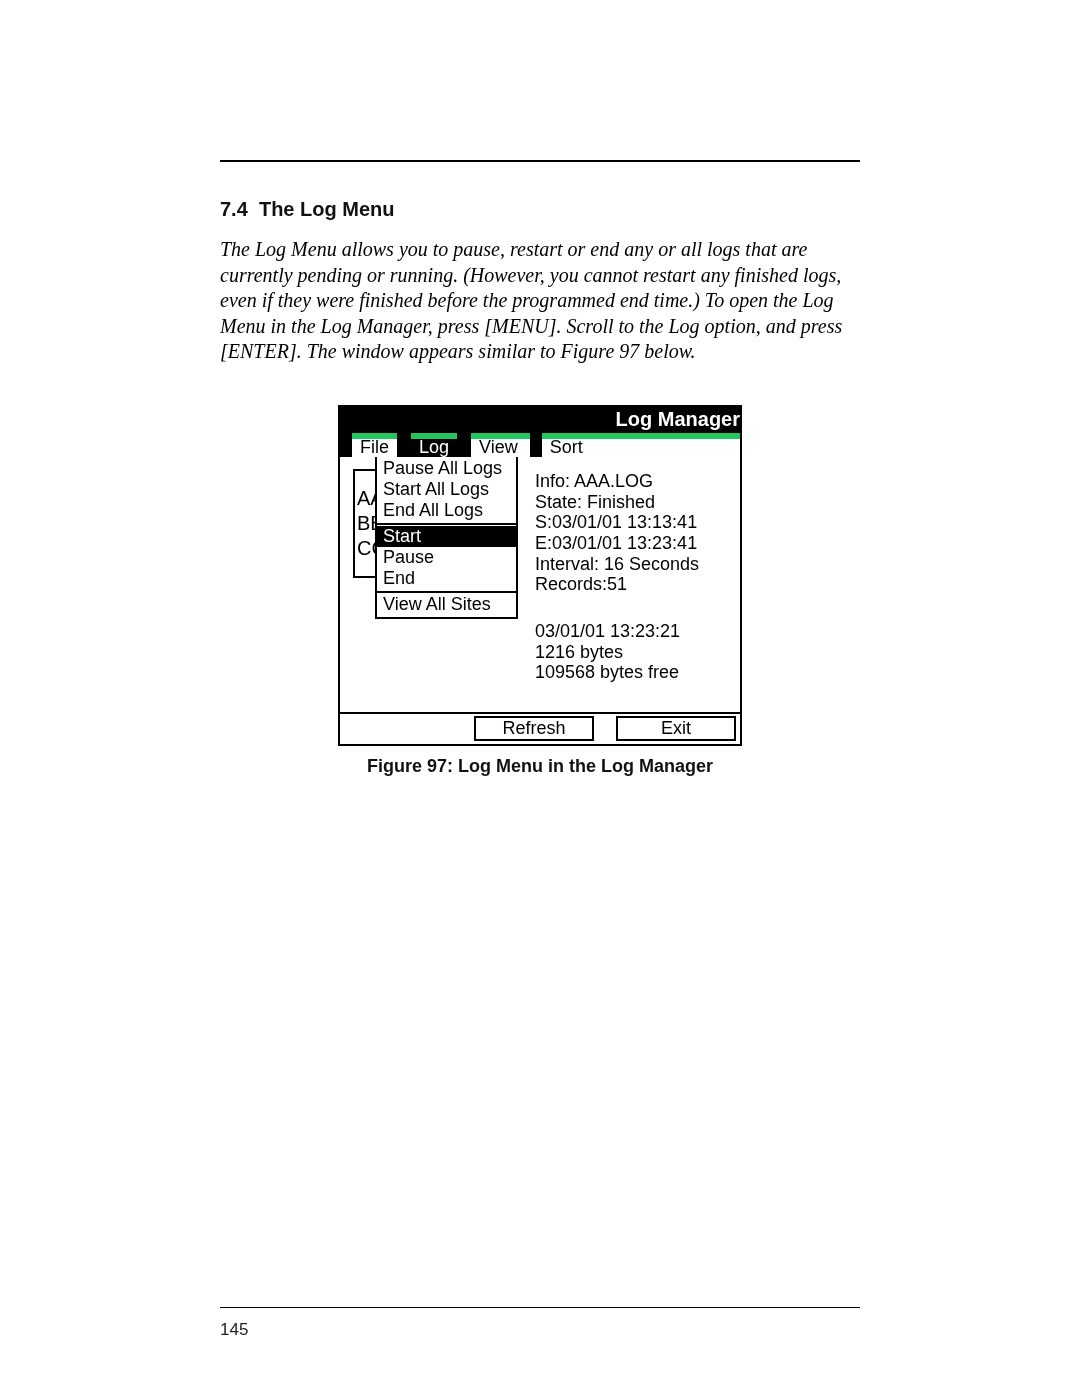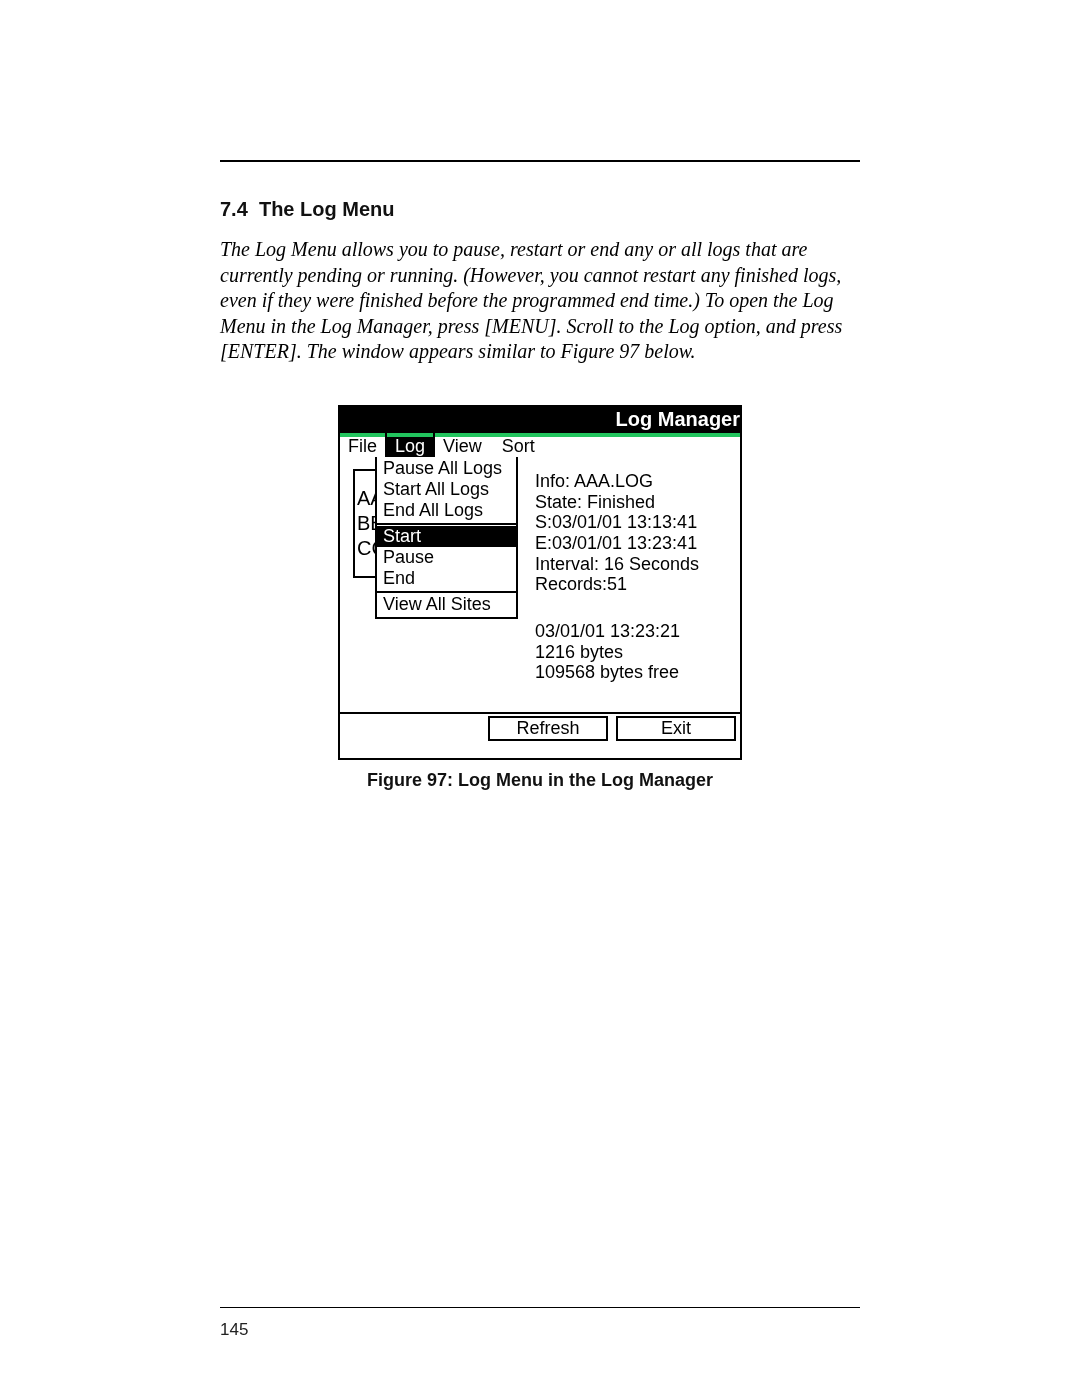--- a/index.html
+++ b/index.html
@@ -74,21 +74,22 @@
       font-size: 18px;
       overflow: hidden;
     }
     .menu-item {
       background: #fff;
       color: #000;
       padding: 8px 8px;
       margin-right: 2px;
       display: flex;
       align-items: center;
-      border-top: 4px solid #22c55e;
+      border-top: 6px solid #22c55e;
+      margin-left: 12px;
     }
     .menu-item.active {
       background: #000;
       color: #fff;
     }
     .menu-item.last {
       flex: 1;
       margin-right: 0;
     }
     .content-area {
@@ -139,22 +140,22 @@
       font-size: 18px;
       line-height: 1.15;
     }
     .info-block2 {
       margin-top: 26px;
     }
     .button-bar {
       display: flex;
       justify-content: flex-end;
       border-top: 2.5px solid #000;
-      padding: 2px 4px 17px 4px;
-      gap: 8px;
+      padding: 2px 4px 3px 4px;
+      gap: 22px;
       font-size: 18px;
     }
     .soft-button {
       border: 2px solid #000;
       width: 120px;
       text-align: center;
       padding: 0;
       background: #fff;
     }
     .figure-caption {

